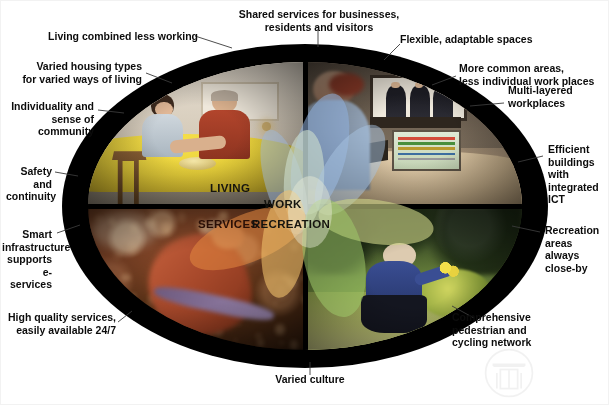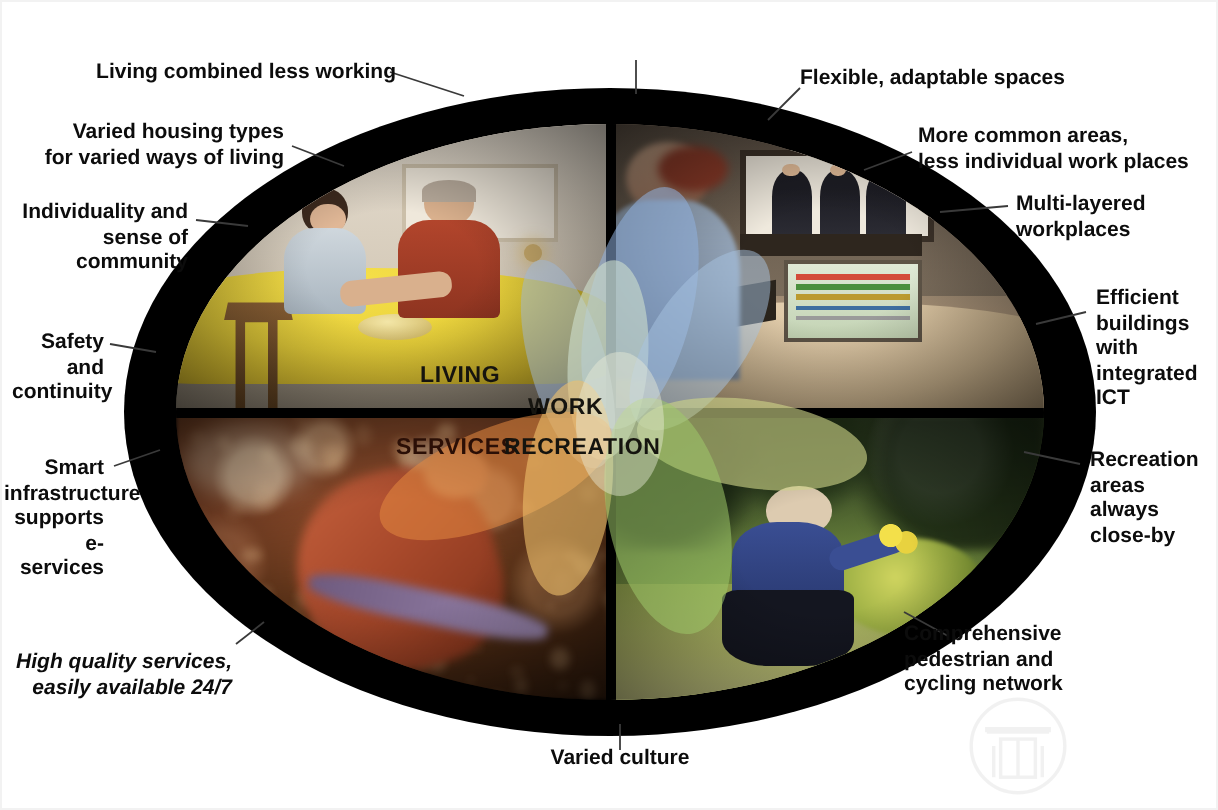--- a/index.html
+++ b/index.html
@@ -604,30 +604,32 @@
 
   <div class="note r" style="left:6px; top:165px; width:46px;text-align:right;">Safety
 and
 continuity</div>
 
   <div class="note r" style="left:2px; top:228px; width:50px;">Smart
 infrastructure
 supports
 e-services</div>
 
-  <div class="note r" style="left:4px; top:325px; width:112px;font-style:italic;">High quality services,
+  <div class="note r" style="left:4px; top:311px; width:112px;">High quality services,
 easily available 24/7</div>
 
+  <div class="note c" style="left:226px; top:8px; width:186px;">Shared services for businesses,
+residents and visitors</div>
 
   <div class="note l" style="left:400px; top:33px; width:160px;">Flexible, adaptable spaces</div>
 
   <div class="note l" style="left:459px; top:62px; width:148px;">More common areas,
 less individual work places</div>
 
-  <div class="note l" style="left:508px; top:96px; width:96px;">Multi-layered
+  <div class="note l" style="left:508px; top:84px; width:96px;">Multi-layered
 workplaces</div>
 
   <div class="note l" style="left:548px; top:143px; width:58px;">Efficient
 buildings
 with
 integrated
 ICT</div>
 
   <div class="note l" style="left:545px; top:224px; width:62px;">Recreation
 areas

